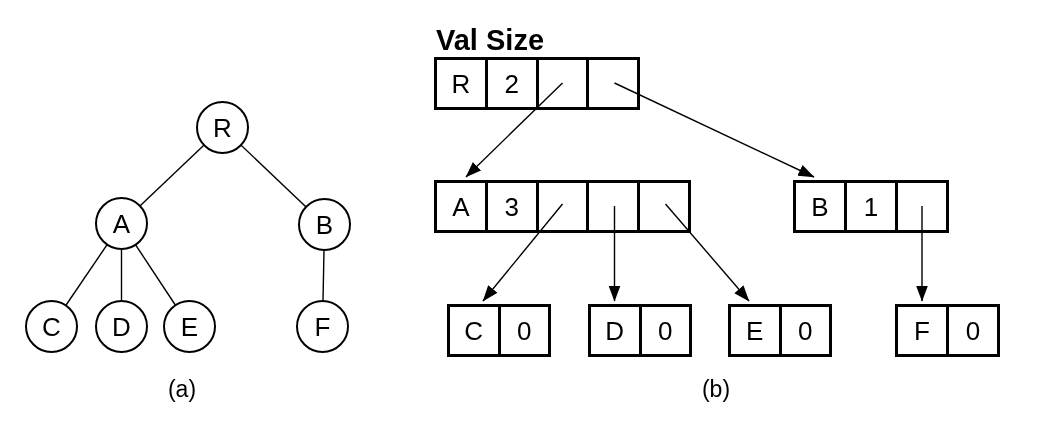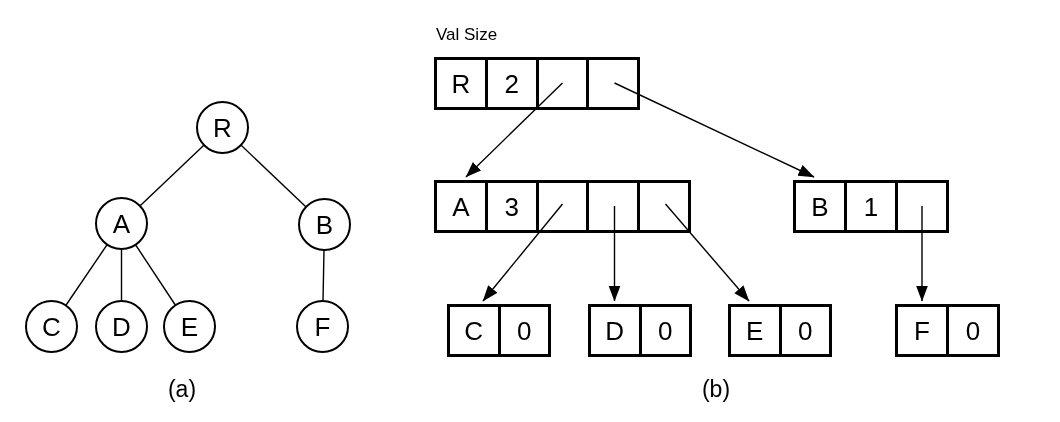--- a/index.html
+++ b/index.html
@@ -20,21 +20,21 @@
   .record{
     position:absolute;height:53px;box-sizing:border-box;display:flex;
     border:3px solid #000;background:#fff;z-index:2;
   }
   .cell{
     flex:1;display:flex;align-items:center;justify-content:center;
     font-size:26px;line-height:1;border-left:3px solid #000;
   }
   .cell:first-child{border-left:none;}
   .hdr{
-    position:absolute;font-size:17px;line-height:1;white-space:nowrap;z-index:3;
+    position:absolute;font-size:29px;line-height:1;white-space:nowrap;z-index:3;font-weight:bold;
   }
   .caption{
     position:absolute;width:70px;text-align:center;font-size:23px;line-height:1;z-index:3;
   }
   svg.layer.top{z-index:4;}
 </style>
 </head>
 <body>
 
 <div id="figure">

